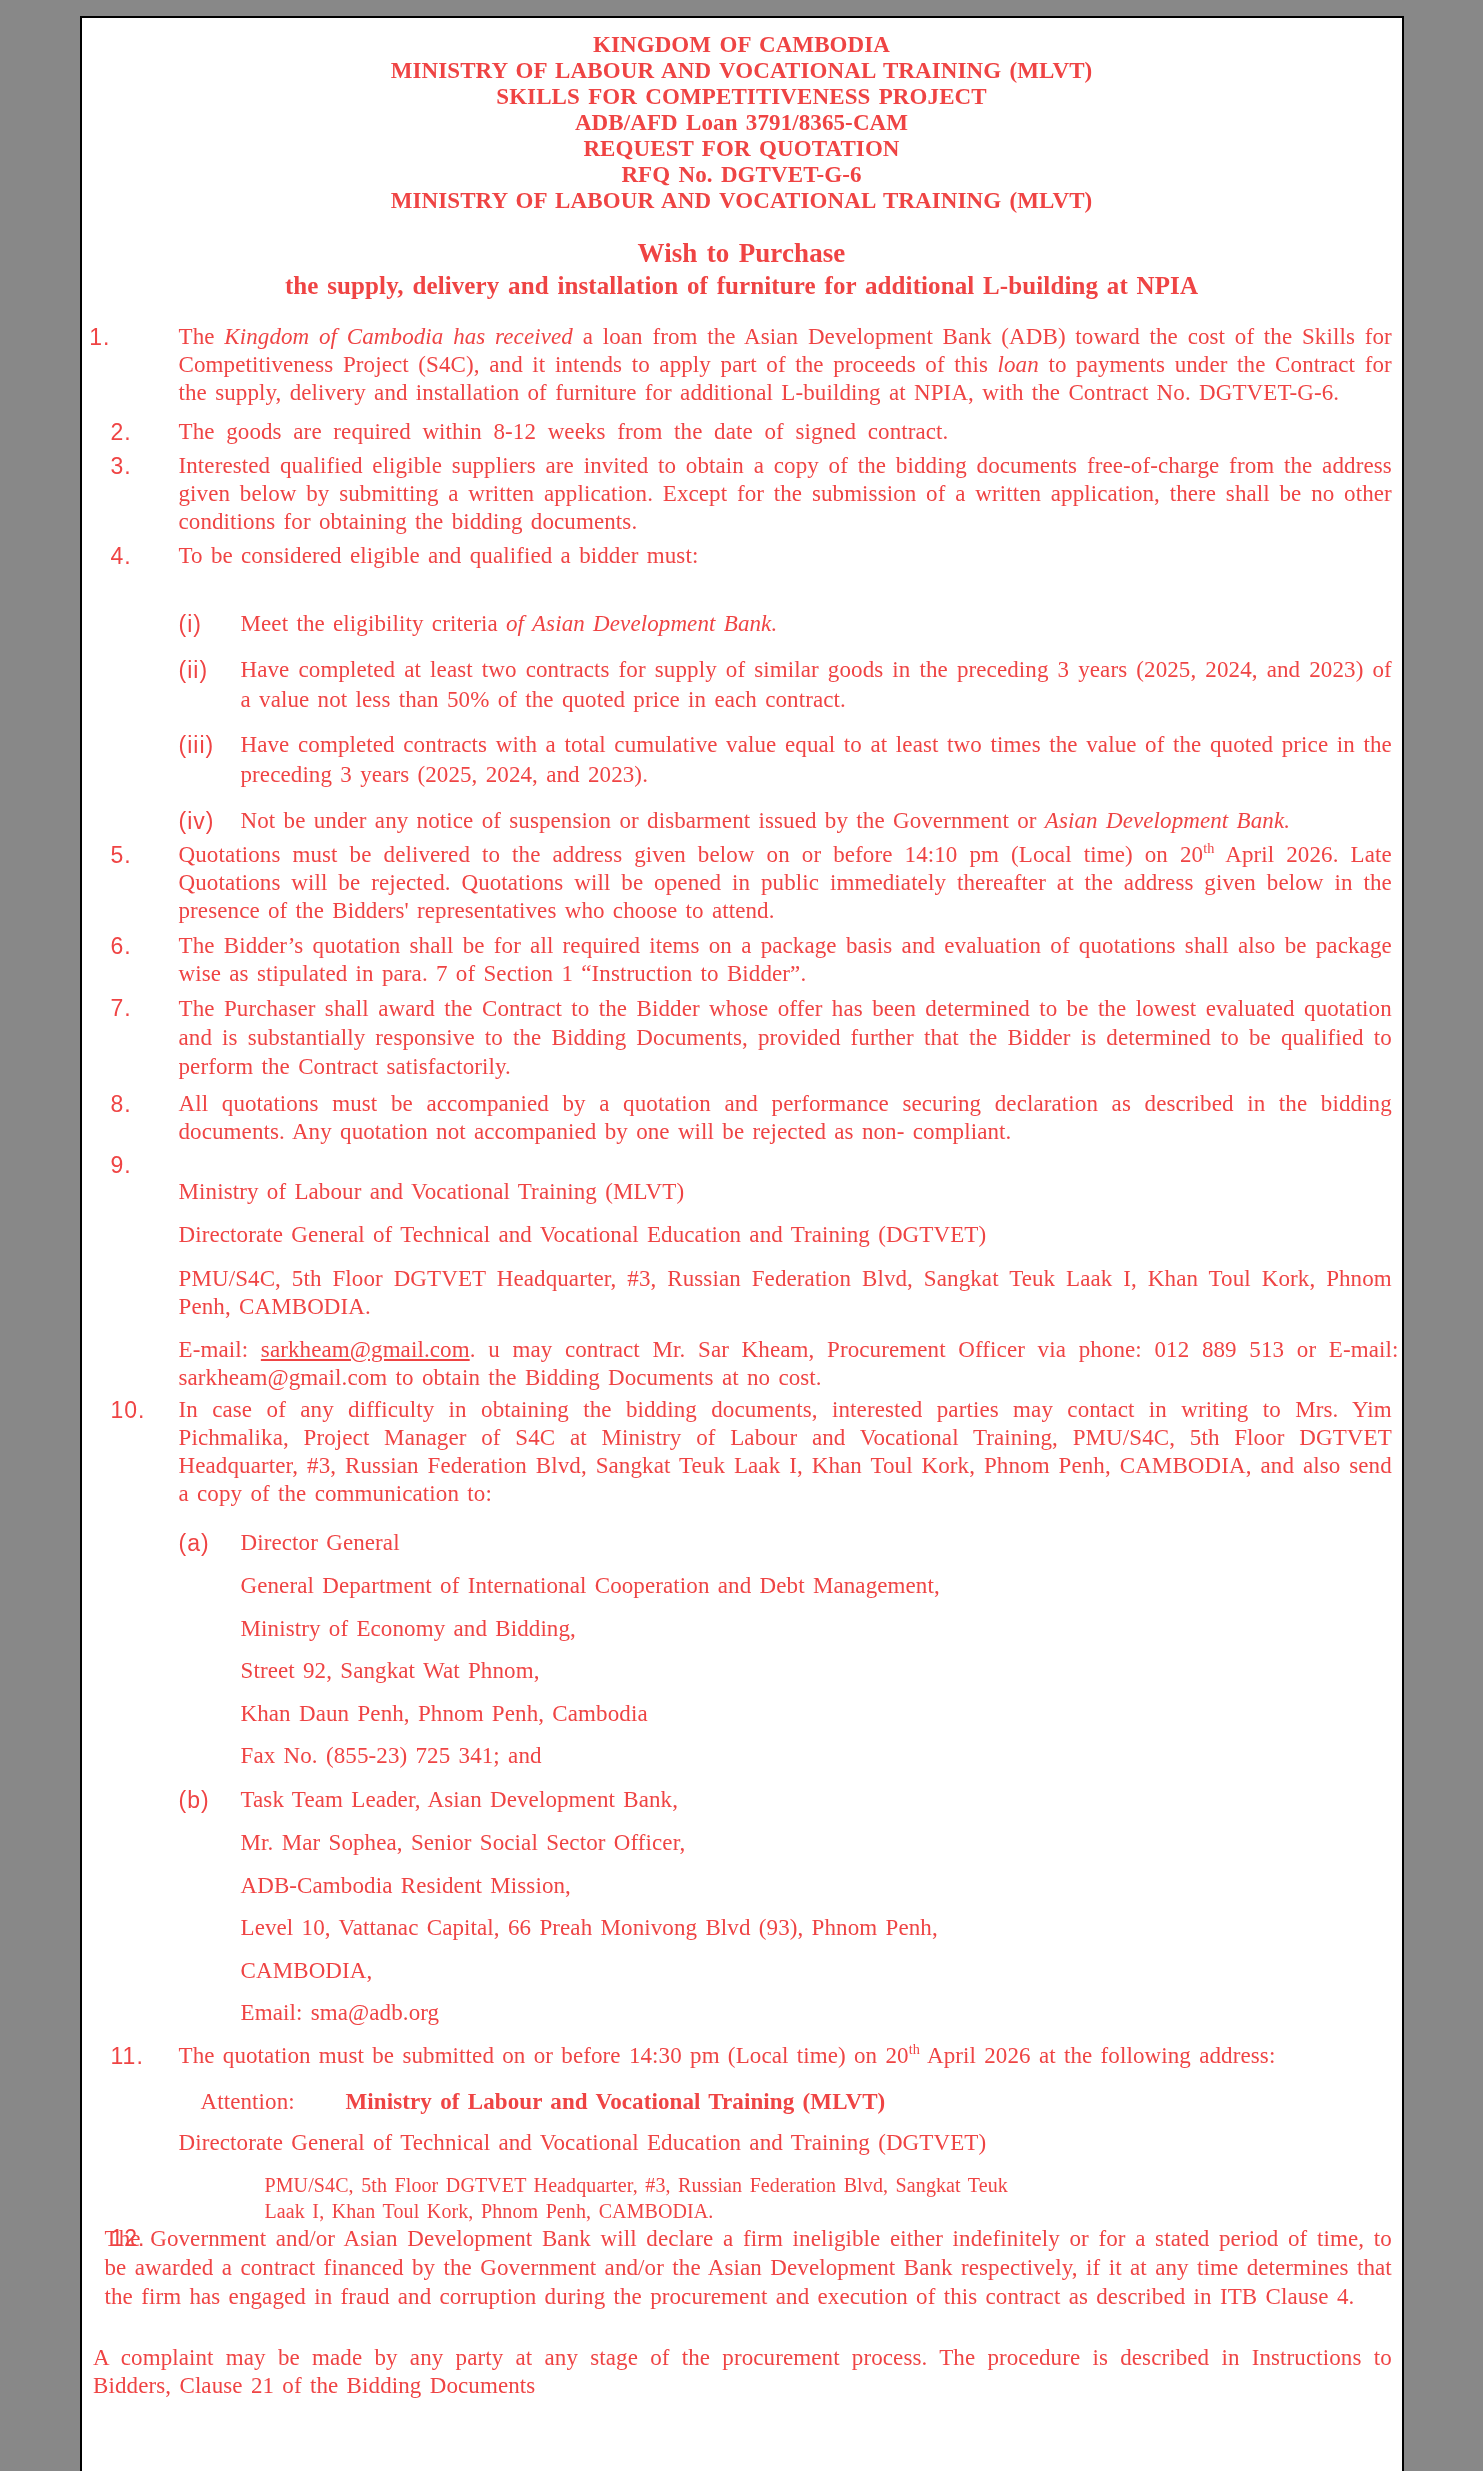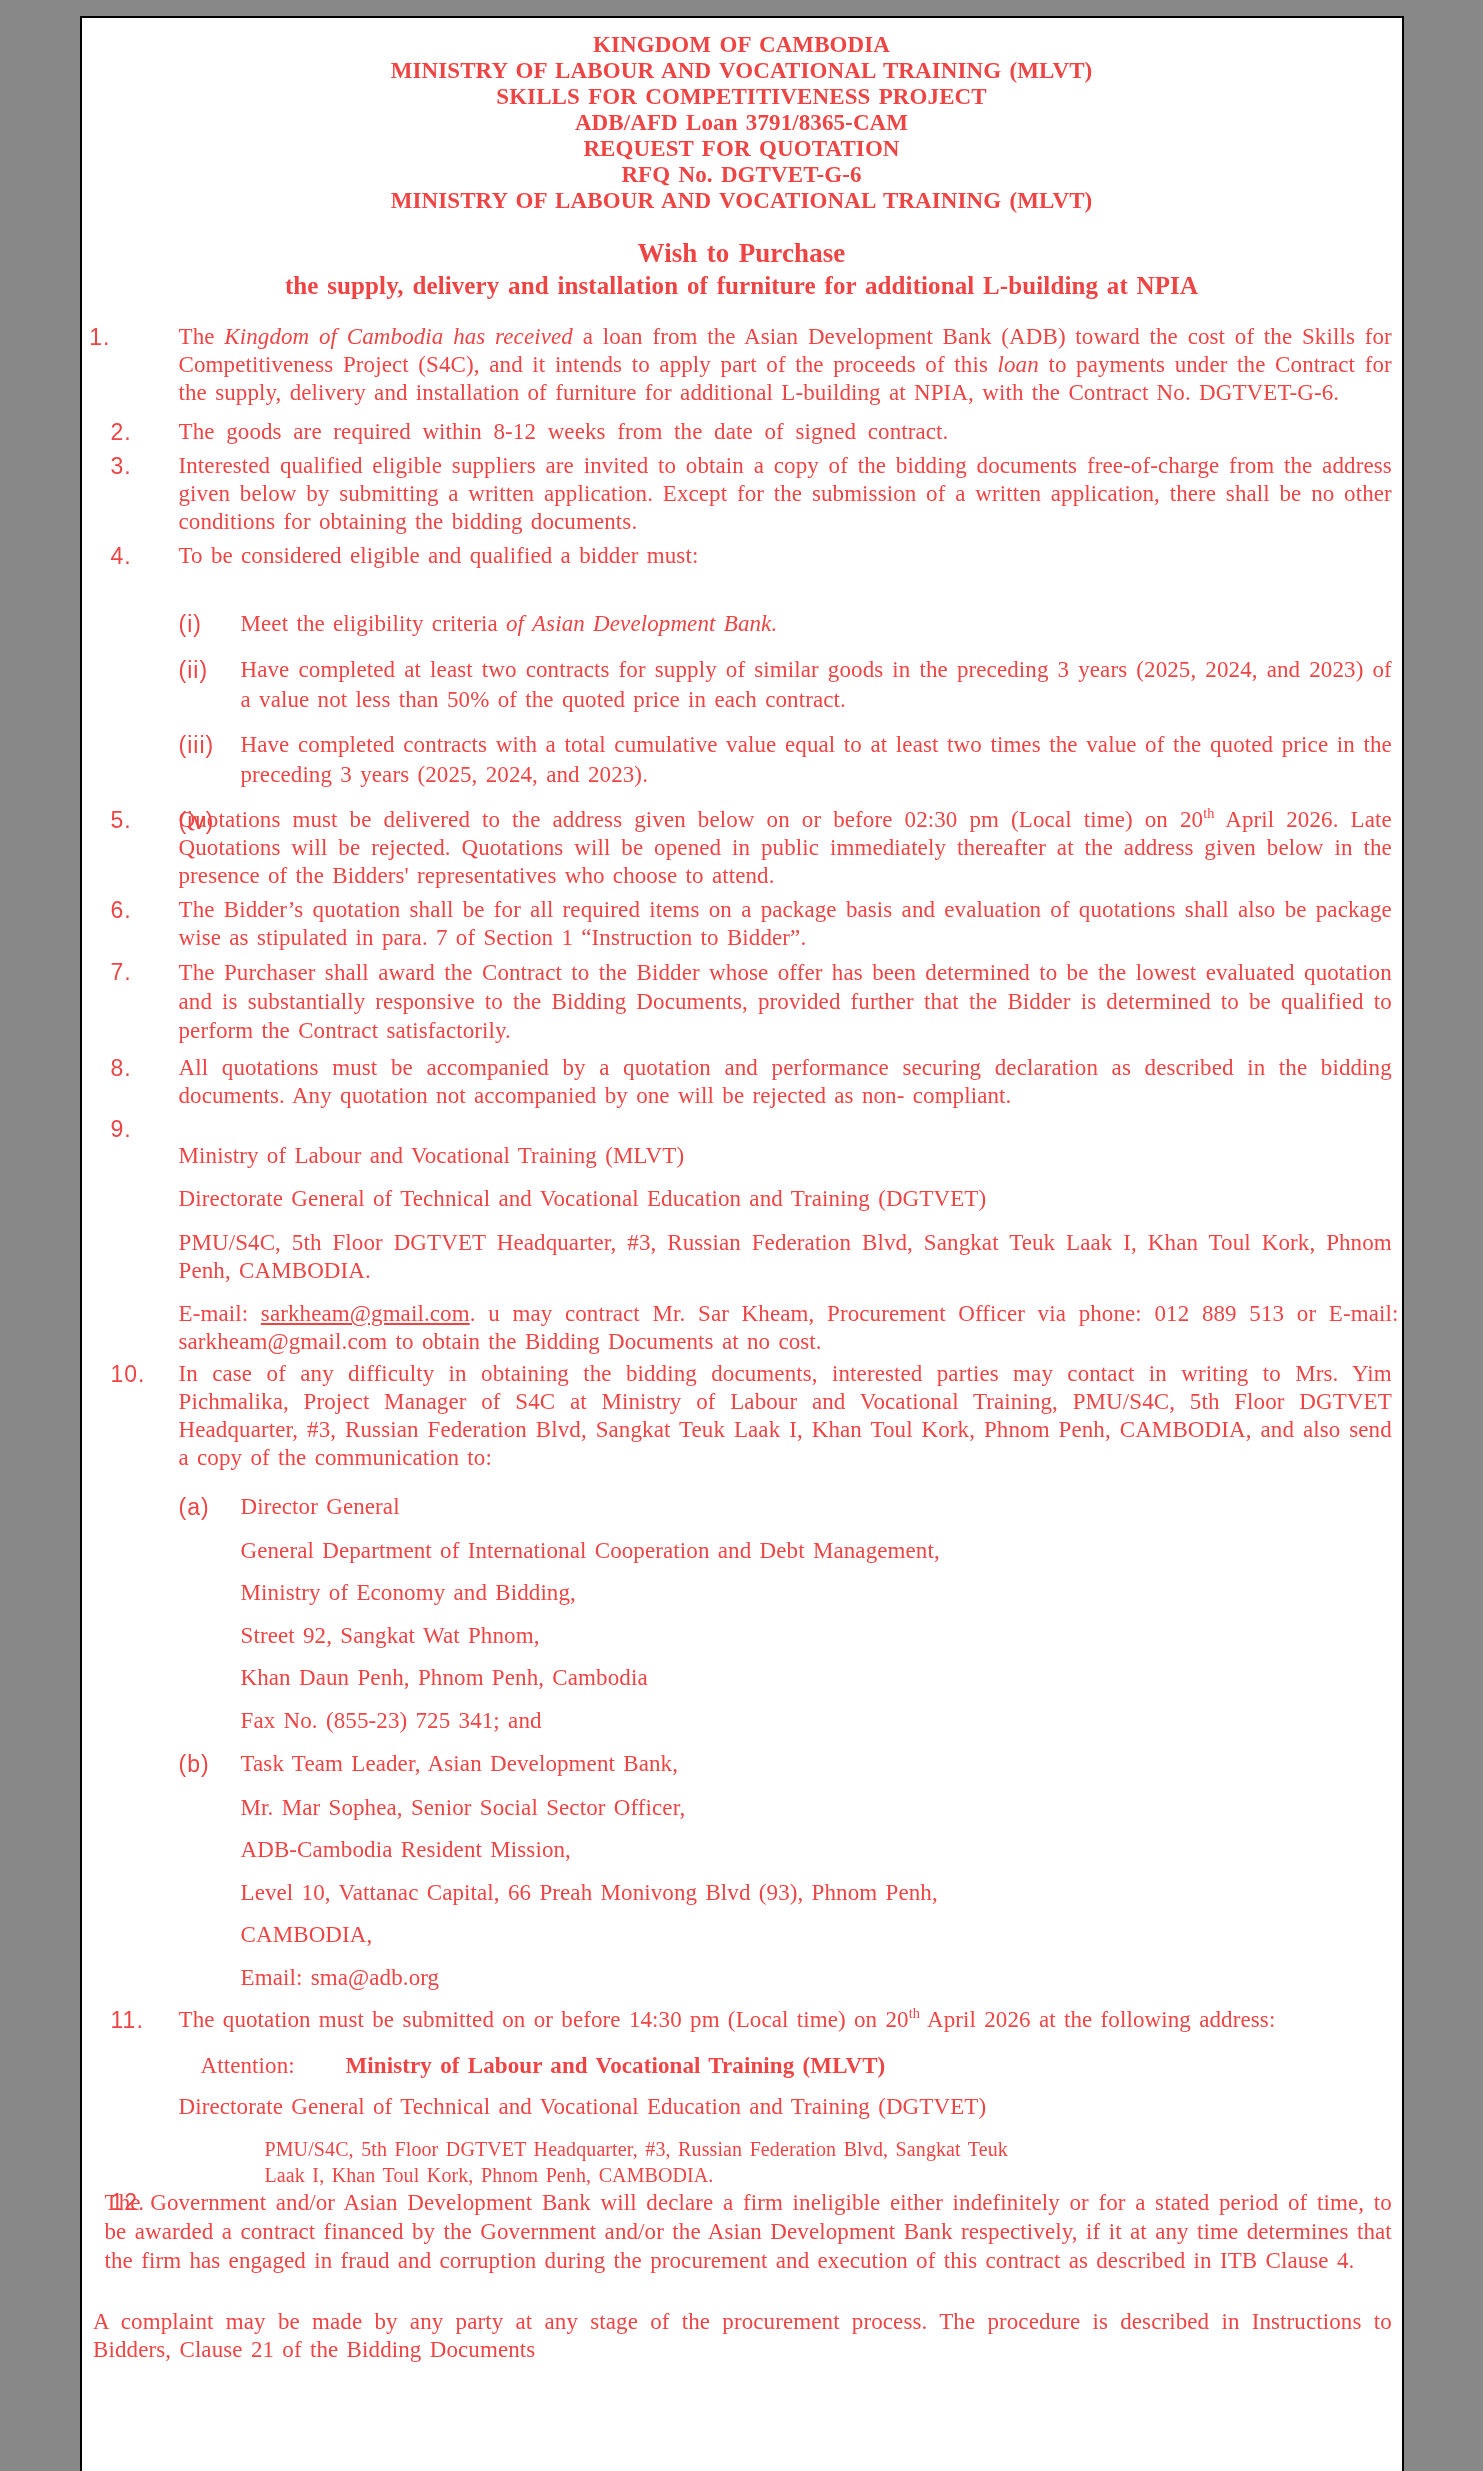--- a/index.html
+++ b/index.html
@@ -112,25 +112,26 @@
     <span>Have completed at least two contracts for supply of similar goods in the preceding 3 years (2025, 2024, and 2023) of a value not less than 50% of the quoted price in each contract.</span>
   </div>
 
   <div class="sub" id="si3">
     <span class="num">(iii)</span>
     <span>Have completed contracts with a total cumulative value equal to at least two times the value of the quoted price in the preceding 3 years (2025, 2024, and 2023).</span>
   </div>
 
   <div class="sub" id="si4">
     <span class="num">(iv)</span>
+    <span><span>Not be under any notice of suspension or disbarment issued by the Government or </span><span class="it">Asian Development Bank.</span></span>
   </div>
 
   <div class="item" id="i5">
     <span class="num">5.</span>
-    <span><span>Quotations must be delivered to the address given below on or before 02:30 pm (Local time) on 20</span><span class="sup">th</span><span> April 2026. Late Quotations will be rejected. Quotations will be opened in public immediately thereafter at the address given below in the presence of the Bidders' representatives who choose to attend.</span></span>
+    <span><span>Quotations must be delivered to the address given below on or before 14:10 pm (Local time) on 20</span><span class="sup">th</span><span> April 2026. Late Quotations will be rejected. Quotations will be opened in public immediately thereafter at the address given below in the presence of the Bidders' representatives who choose to attend.</span></span>
   </div>
 
   <div class="item" id="i6">
     <span class="num">6.</span>
     <span>The Bidder’s quotation shall be for all required items on a package basis and evaluation of quotations shall also be package wise as stipulated in para. 7 of Section 1 “Instruction to Bidder”.</span>
   </div>
 
   <div class="item" id="i7">
     <span class="num">7.</span>
     <span>The Purchaser shall award the Contract to the Bidder whose offer has been determined to be the lowest evaluated quotation and is substantially responsive to the Bidding Documents, provided further that the Bidder is determined to be qualified to perform the Contract satisfactorily.</span>

